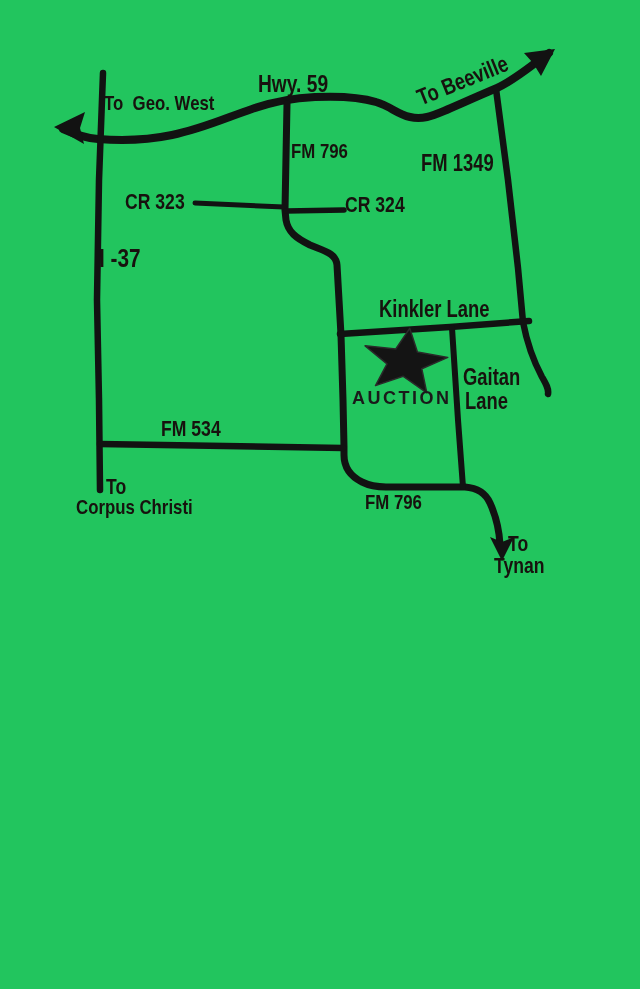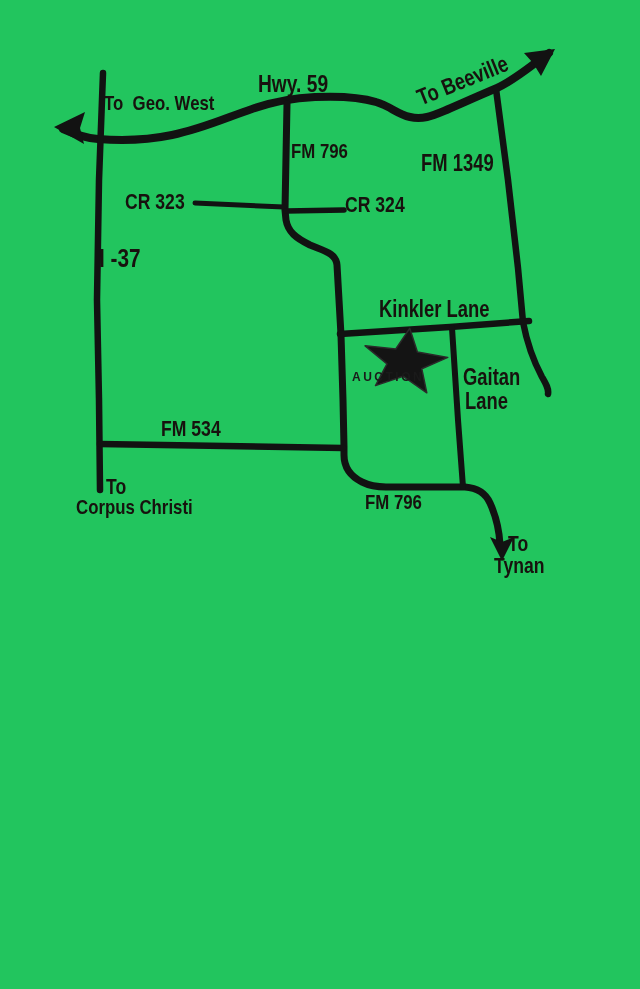--- a/index.html
+++ b/index.html
@@ -90,21 +90,21 @@
 
   <div class="lbl" style="left:345px;top:194px;font-size:22px;">CR 324</div>
 
   <div class="lbl" style="left:99px;top:245px;font-size:26px;">I -37</div>
 
   <div class="lbl" style="left:379px;top:298px;font-size:23px;">Kinkler Lane</div>
 
   <div class="lbl" style="left:463px;top:366px;font-size:23px;">Gaitan</div>
   <div class="lbl" style="left:465px;top:390px;font-size:23px;">Lane</div>
 
-  <div class="lbl lbl-auction" style="left:352px;top:371px;font-size:12px;">AUCTION</div>
+  <div class="lbl lbl-auction" style="left:352px;top:389px;font-size:18px;">AUCTION</div>
 
   <div class="lbl" style="left:161px;top:418px;font-size:22px;">FM 534</div>
 
   <div class="lbl" style="left:106px;top:476px;font-size:22px;">To</div>
   <div class="lbl" style="left:76px;top:496px;font-size:21px;">Corpus Christi</div>
 
   <div class="lbl" style="left:365px;top:491px;font-size:21px;">FM 796</div>
 
   <div class="lbl" style="left:508px;top:533px;font-size:22px;">To</div>
   <div class="lbl" style="left:494px;top:555px;font-size:22px;">Tynan</div>

